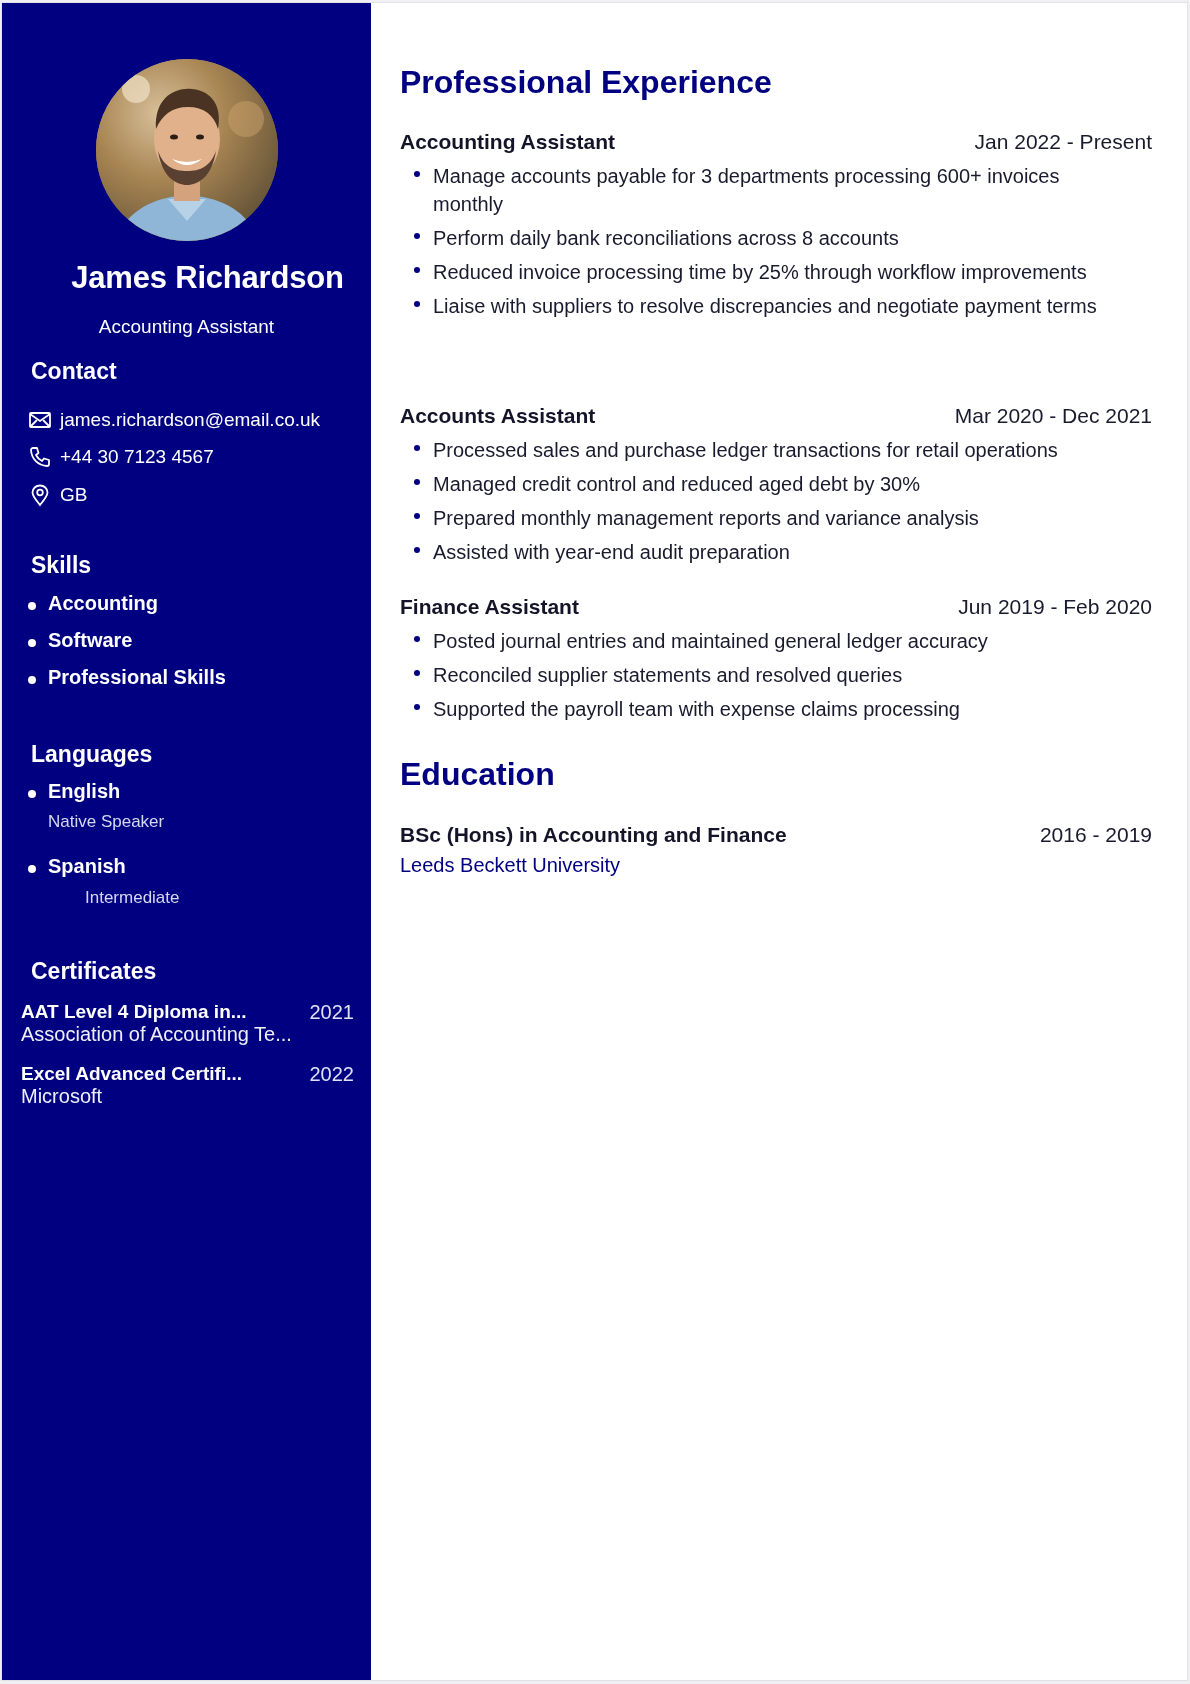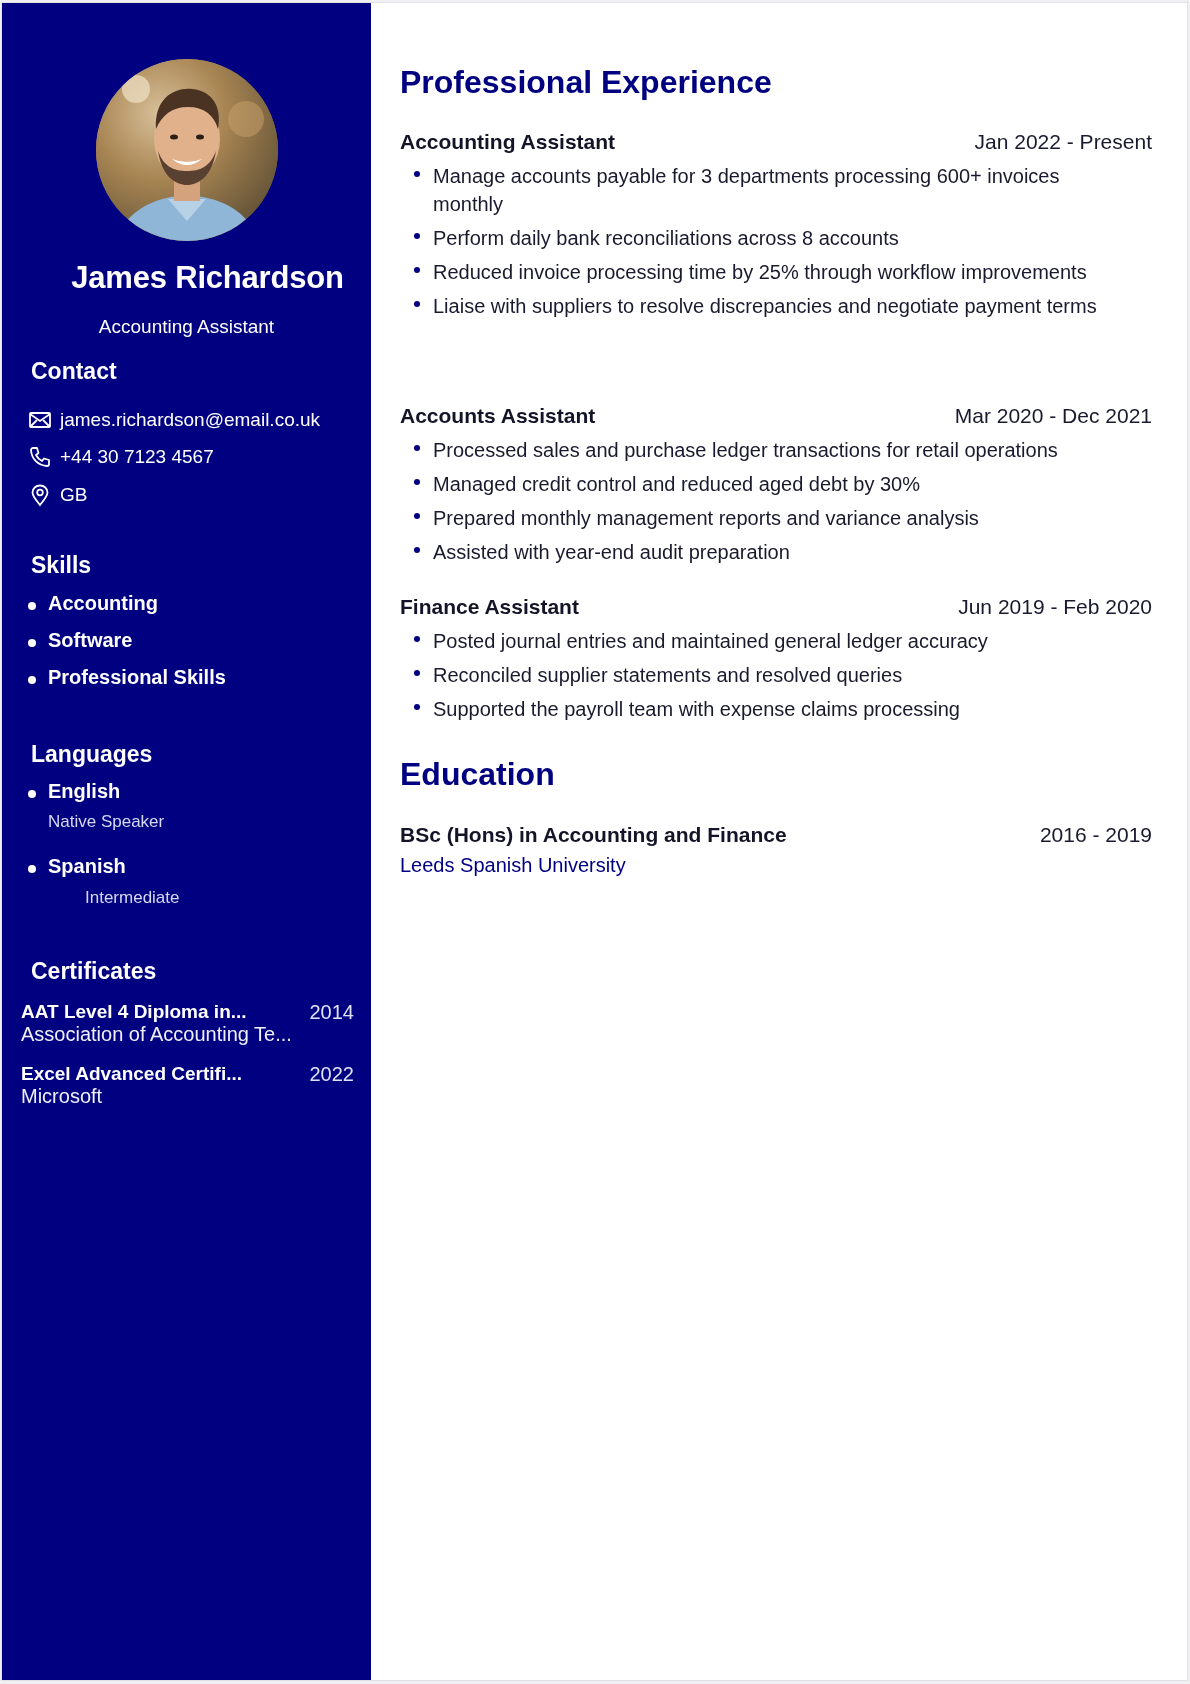--- a/index.html
+++ b/index.html
@@ -154,21 +154,21 @@
     </div>
     <div class="lang-level" style="top:809px;">Native Speaker</div>
     <div class="bullet-row" style="top:852px;">
       <span class="dot"></span>
       <span>Spanish</span>
     </div>
     <div class="lang-level" style="top:885px;margin-left:37px;">Intermediate</div>
 
     <div class="side-heading" style="top:955px;">Certificates</div>
     <div class="cert-title" style="top:998px;">AAT Level 4 Diploma in...</div>
-    <div class="cert-year" style="top:998px;">2014</div>
+    <div class="cert-year" style="top:998px;">2021</div>
     <div class="cert-org" style="top:1020px;">Association of Accounting Te...</div>
     <div class="cert-title" style="top:1060px;">Excel Advanced Certifi...</div>
     <div class="cert-year" style="top:1060px;">2022</div>
     <div class="cert-org" style="top:1082px;">Microsoft</div>
   </aside>
 
   <main class="main">
     <div class="sec-title" style="top:61px;">Professional Experience</div>
 
     <div class="job-head" style="top:127px;">
@@ -201,15 +201,15 @@
       <li><span class="bdot"></span><span>Posted journal entries and maintained general ledger accuracy</span></li>
       <li><span class="bdot"></span><span>Reconciled supplier statements and resolved queries</span></li>
       <li><span class="bdot"></span><span>Supported the payroll team with expense claims processing</span></li>
     </ul>
 
     <div class="sec-title" style="top:753px;">Education</div>
     <div class="job-head" style="top:820px;">
       <span class="job-title">BSc (Hons) in Accounting and Finance</span>
       <span class="job-date">2016 - 2019</span>
     </div>
-    <div class="edu-school" style="top:851px;">Leeds Spanish University</div>
+    <div class="edu-school" style="top:851px;">Leeds Beckett University</div>
   </main>
 </div>
 
 </body></html>

